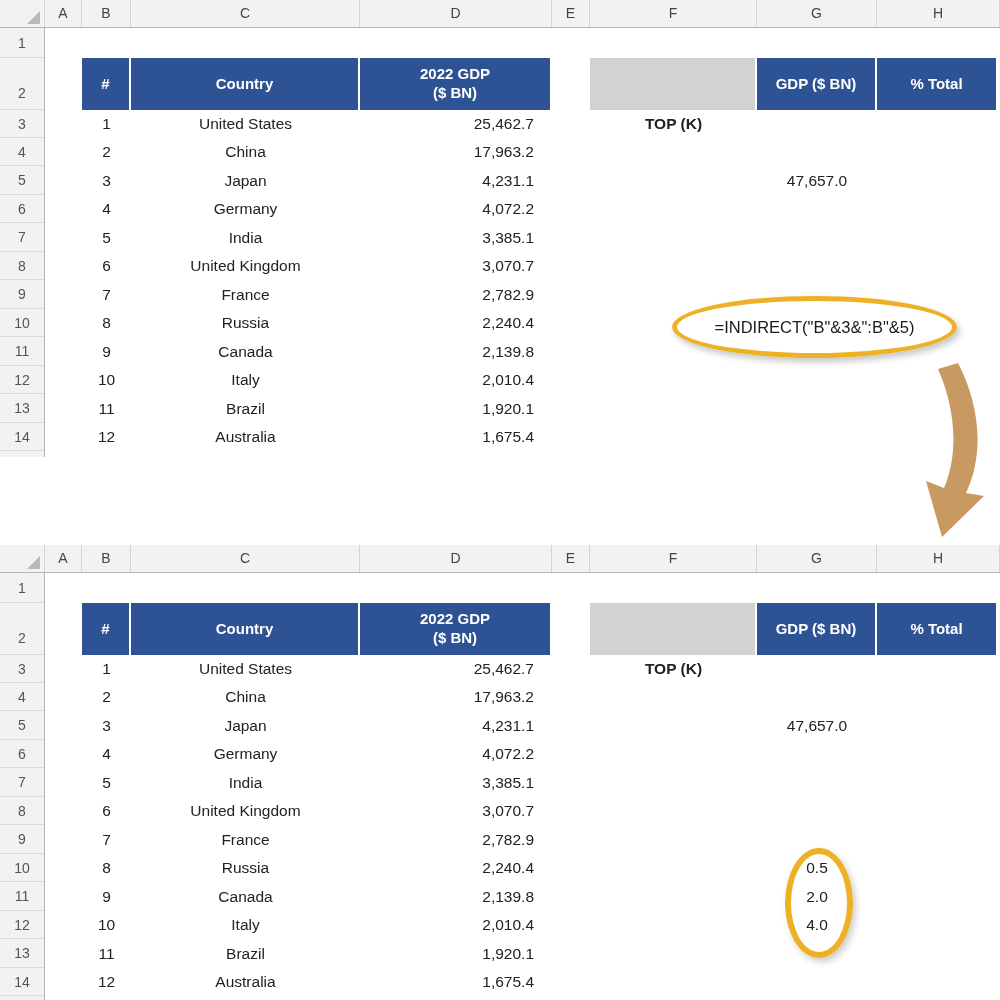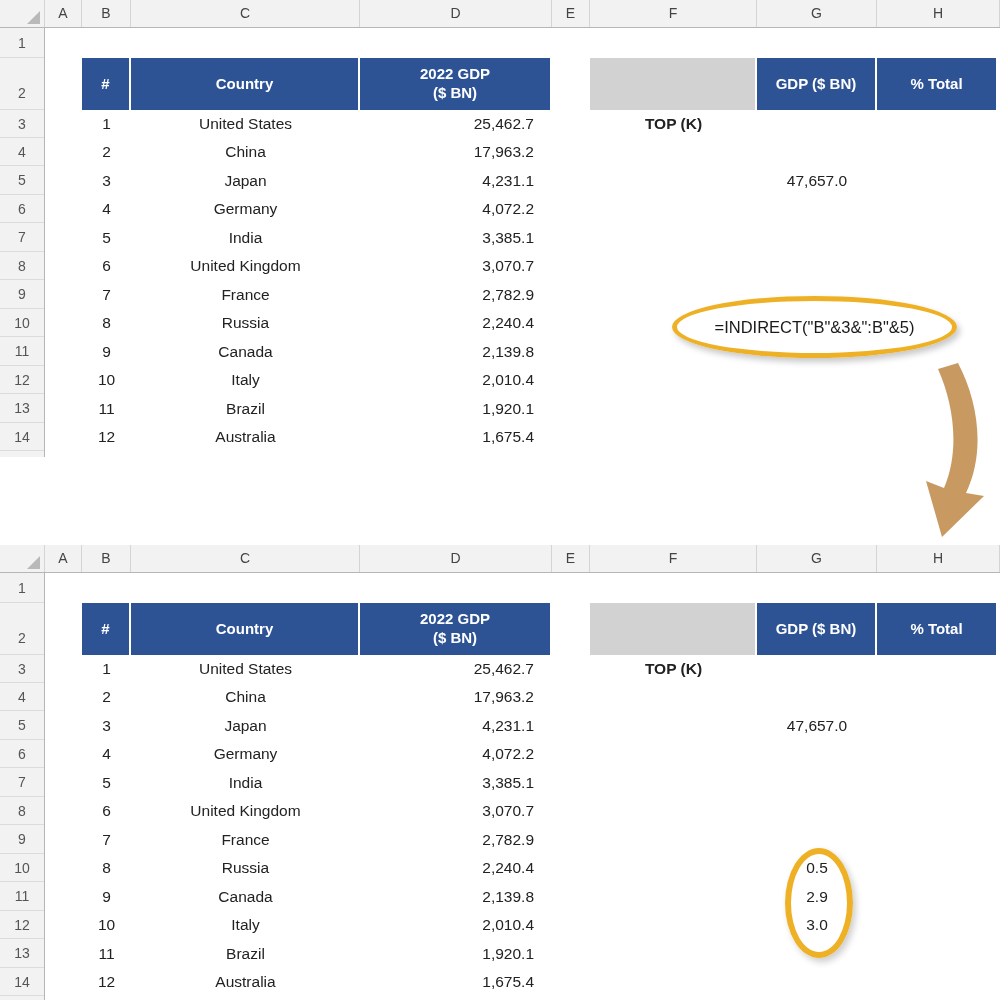--- a/index.html
+++ b/index.html
@@ -365,18 +365,18 @@
     <div class="cell c-right" style="left:360px;top:366px;width:190px;height:29px">1,920.1</div>
 
     <div class="cell c-center" style="left:82px;top:395px;width:49px;height:28px">12</div>
     <div class="cell c-center" style="left:131px;top:395px;width:229px;height:28px">Australia</div>
     <div class="cell c-right" style="left:360px;top:395px;width:190px;height:28px">1,675.4</div>
 
     <div class="cell c-center bold" style="left:590px;top:82px;width:167px;height:28px">TOP (K)</div>
     <div class="cell c-center" style="left:757px;top:138px;width:120px;height:29px">47,657.0</div>
 
     <div class="cell c-center" style="left:757px;top:281px;width:120px;height:28px">0.5</div>
-    <div class="cell c-center" style="left:757px;top:309px;width:120px;height:29px">2.9</div>
-    <div class="cell c-center" style="left:757px;top:338px;width:120px;height:28px">3.0</div>
+    <div class="cell c-center" style="left:757px;top:309px;width:120px;height:29px">2.0</div>
+    <div class="cell c-center" style="left:757px;top:338px;width:120px;height:28px">4.0</div>
   </div>
 </div>
 
 <div class="result-ellipse" style="left:785px;top:848px;width:68px;height:110px"></div>
 
 </body></html>

